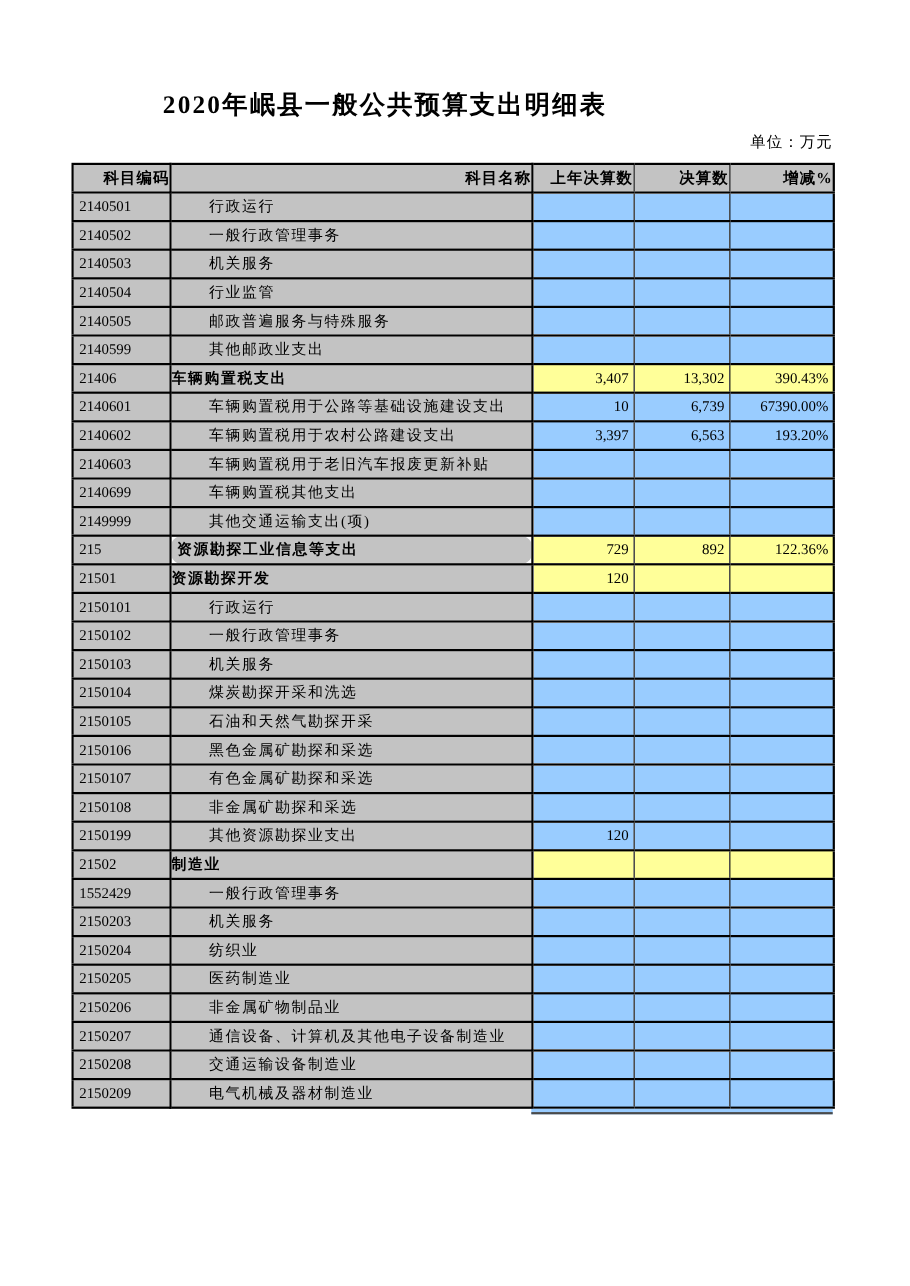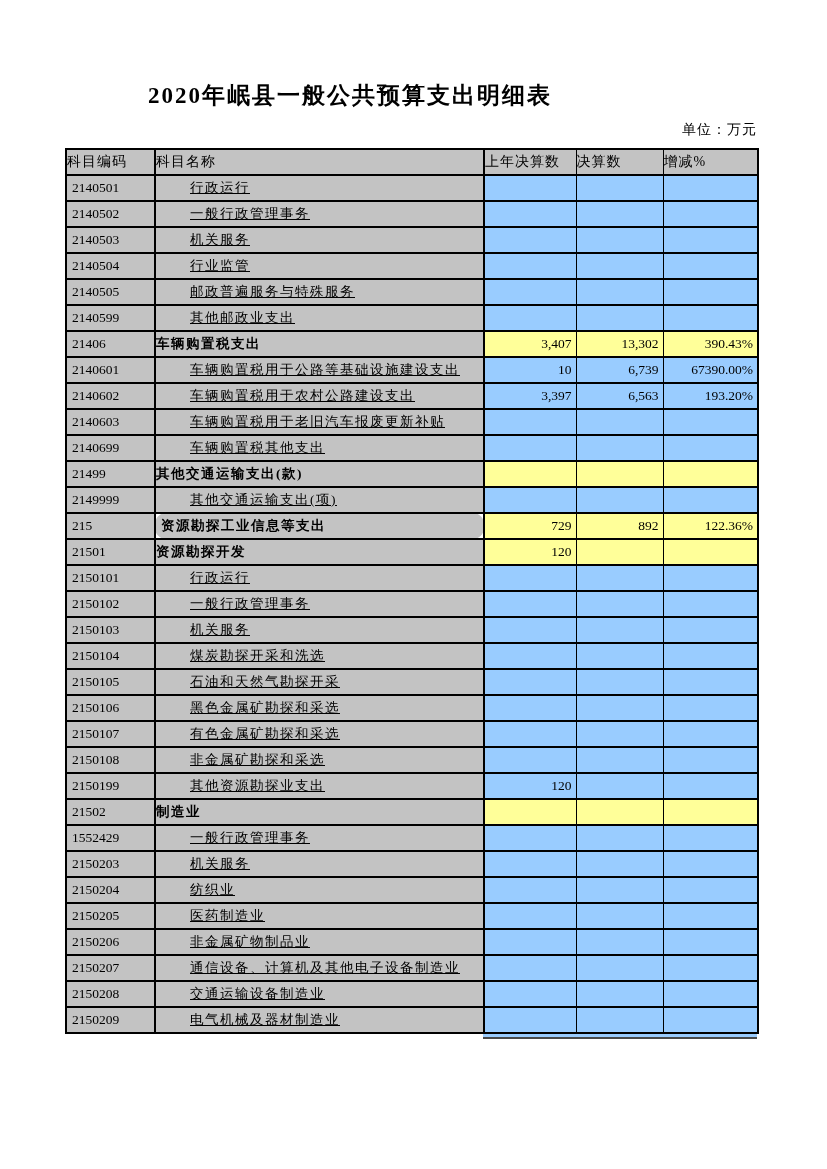--- a/index.html
+++ b/index.html
@@ -24,32 +24,32 @@
   col.c-name  { width:329px; }
   col.c-prev  { width:92px; }
   col.c-final { width:87px; }
   col.c-pct   { width:95px; }
   tr { height:26px; }
   th, td {
     border:1px solid #000; border-top:2px solid #000; border-bottom:2px solid #000;
     padding:0; overflow:hidden; white-space:nowrap;
     background:var(--grey,#c3c3c3); font-size:13.5px; font-weight:normal;
   }
-  th { font-weight:normal; text-align:left; letter-spacing:1px; font-size:14px; }
+  th { font-weight:bold; text-align:right; letter-spacing:1px; font-size:14px; }
   td.code { text-align:left; padding-left:5px; border-right-width:2px; }
   th.code { border-right-width:2px; }
   td.name { text-align:left; letter-spacing:1.5px; border-right-width:2px; }
   th.name { border-right-width:2px; }
   td.val  { text-align:right; padding-right:4px; }
   tr.blue   td.val { background:var(--blue,#99ccff); }
   tr.yellow td.val { background:var(--yellow,#ffff99); }
   tr.bold   td.name { font-weight:bold; }
   td.name.ind0 { padding-left:5px;border-radius:11px; }
   td.name.ind1 { }
-  td.name.ind2 { padding-left:34px;text-decoration:underline; }
+  td.name.ind2 { padding-left:34px; }
   .partial-strip {
     margin-left:418px; width:274px; height:5px;
     background:var(--blue,#99ccff); border-bottom:2px solid #4a4a4a;
     box-sizing:border-box;
   }
 </style>
 </head>
 <body>
 
 <div class="title">2020年岷县一般公共预算支出明细表</div>
@@ -144,27 +144,20 @@
           <td class="val"></td>
           <td class="val"></td>
         </tr>
         <tr class="blue">
           <td class="code code">2140699</td>
           <td class="name ind2">车辆购置税其他支出</td>
           <td class="val"></td>
           <td class="val"></td>
           <td class="val"></td>
         </tr>
-        <tr class="yellow bold">
-          <td class="code code">21499</td>
-          <td class="name ind1">其他交通运输支出(款)</td>
-          <td class="val"></td>
-          <td class="val"></td>
-          <td class="val"></td>
-        </tr>
         <tr class="blue">
           <td class="code code">2149999</td>
           <td class="name ind2">其他交通运输支出(项)</td>
           <td class="val"></td>
           <td class="val"></td>
           <td class="val"></td>
         </tr>
         <tr class="yellow bold">
           <td class="code code">215</td>
           <td class="name ind0">资源勘探工业信息等支出</td>

